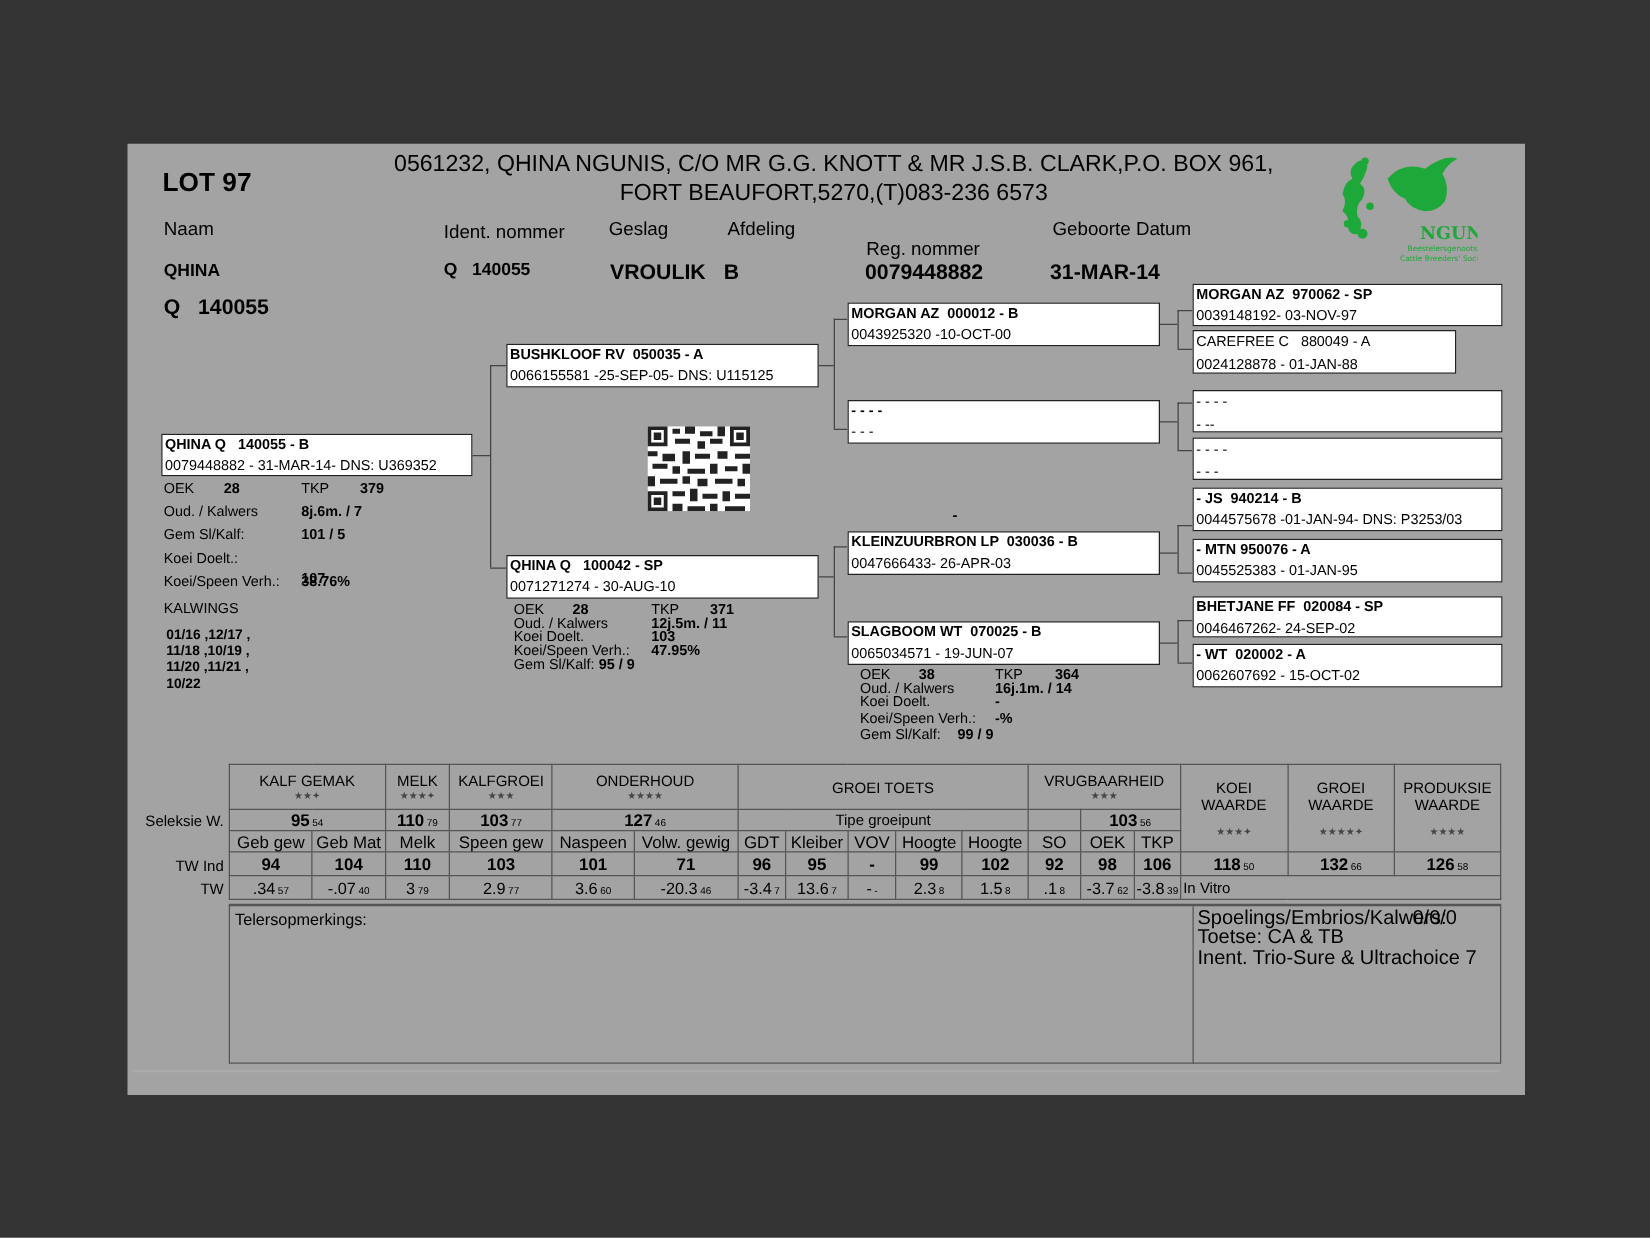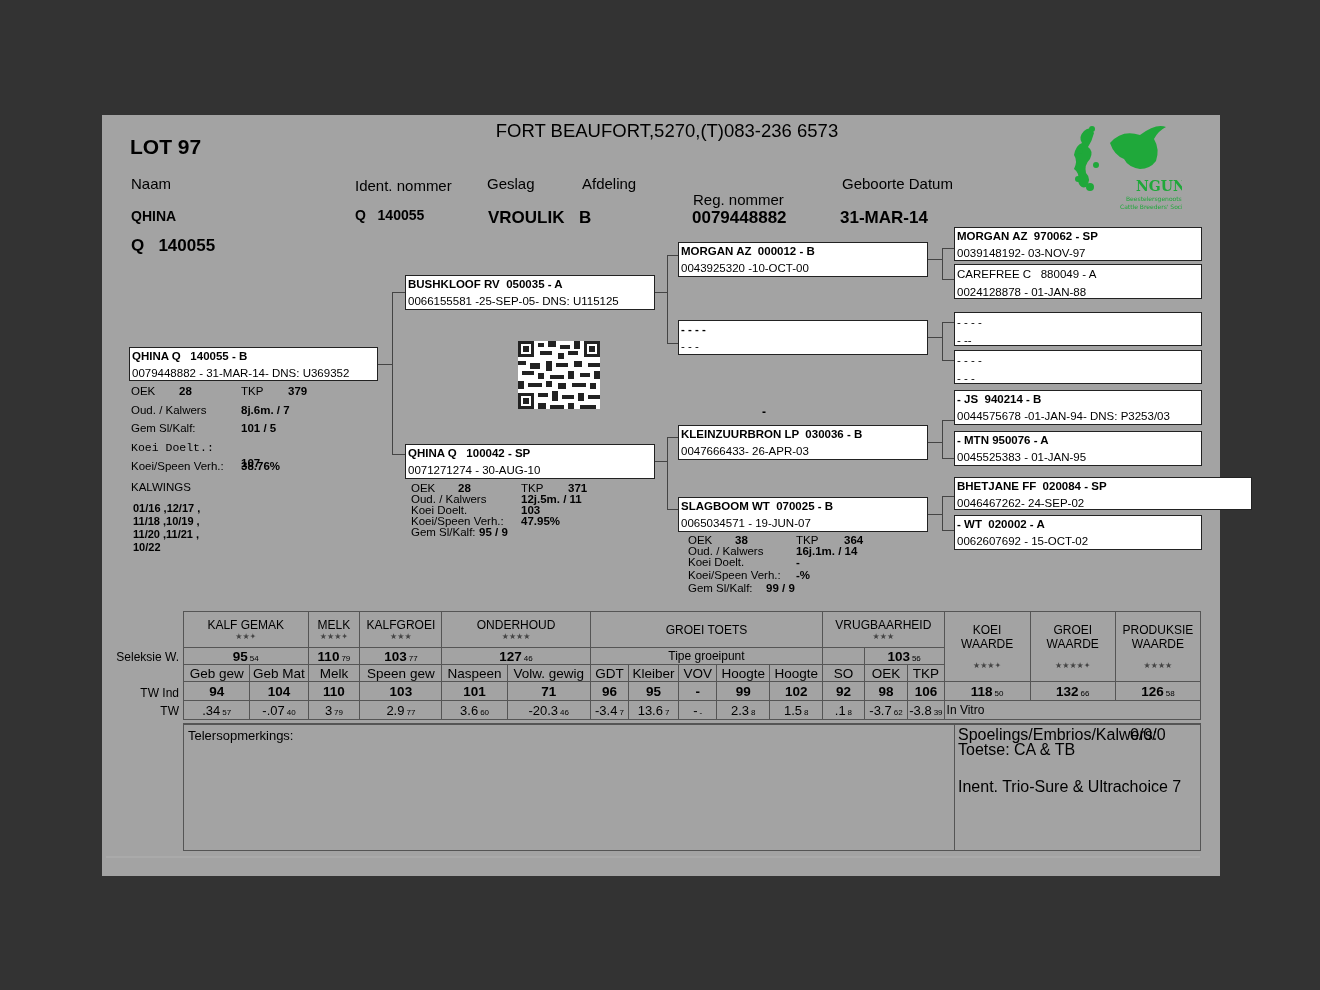--- a/index.html
+++ b/index.html
@@ -26,20 +26,21 @@
   .remarks .left { position: absolute; left: 4px; top: 2px; width: 760px; font-size: 13px; line-height: 17px; white-space: normal; }
   .remarks .right { position: absolute; left: 770px; top: 0; width: 246px; height: 126px; border-left: 1px solid #555; font-size: 16px; line-height: 15px; padding: 2px 3px; }
   .bottomrule { position: absolute; left: 4px; top: 741px; width: 1094px; height: 2px; background: #aaa; }
 </style>
 </head>
 <body>
 
 <div class="page">
   <div class="abs lot">LOT 97</div>
   <div class="abs addr">
+    <div>0561232,  QHINA NGUNIS, C/O MR G.G. KNOTT &amp; MR J.S.B. CLARK,P.O. BOX 961,</div>
     <div>FORT BEAUFORT,5270,(T)083-236 6573</div>
   </div>
 
   <div class="abs logo">
     <svg width="112" height="92" viewBox="0 0 112 92">
       <g fill="#1fa83a">
         <path d="M14 10 q6 -6 10 2 q-2 8 -6 14 q6 4 2 12 q-6 6 -4 14 q6 6 0 14 q-6 2 -8 -6 q2 -8 -4 -12 q4 -8 0 -14 q2 -10 8 -12 q-4 -6 2 -12z"></path>
         <circle cx="22" cy="8" r="3"></circle>
           <circle cx="10" cy="30" r="3"></circle>
           <circle cx="26" cy="44" r="3"></circle>
@@ -73,21 +74,21 @@
     <div>0079448882 - 31-MAR-14-  DNS: U369352</div>
   </div>
   <div class="stat" style="left:29px;top:270px;">OEK</div>
   <div class="stat" style="left:77px;top:270px;font-weight:bold;">28</div>
   <div class="stat" style="left:139px;top:270px;">TKP</div>
   <div class="stat" style="left:186px;top:270px;font-weight:bold;">379</div>
   <div class="stat" style="left:29px;top:289px;">Oud. / Kalwers</div>
   <div class="stat" style="left:139px;top:289px;font-weight:bold;">8j.6m. / 7</div>
   <div class="stat" style="left:29px;top:307px;">Gem Sl/Kalf:</div>
   <div class="stat" style="left:139px;top:307px;font-weight:bold;">101 / 5</div>
-  <div class="stat" style="left:29px;top:326px;font-family:Liberation Mono, monospace;">Koei Doelt.:</div>
+  <div class="stat" style="left:29px;top:326px;">Koei Doelt.:</div>
   <div class="stat" style="left:139px;top:342px;font-weight:bold;">107</div>
   <div class="stat" style="left:29px;top:345px;">Koei/Speen Verh.:</div>
   <div class="stat" style="left:139px;top:345px;font-weight:bold;">38.76%</div>
   <div class="stat" style="left:29px;top:366px;">KALWINGS</div>
   <div class="stat" style="left:31px;top:387px;font-weight:bold;font-size:11px;line-height:13px;">
     <div>01/16 ,12/17 ,</div>
     <div>11/18 ,10/19 ,</div>
     <div>11/20 ,11/21 ,</div>
     <div>10/22</div>
   </div>
@@ -227,41 +228,41 @@
 
   <div class="line" style="left:826px;top:399px;width:14px;height:1px;"></div>
   <div class="line" style="left:840px;top:381px;width:1px;height:34px;"></div>
   <div class="line" style="left:840px;top:381px;width:12px;height:1px;"></div>
   <div class="line" style="left:840px;top:415px;width:12px;height:1px;"></div>
 
   <div class="box" style="left:852px;top:112px;width:248px;height:34px;">
     <div class="n" style="white-space:pre;">MORGAN AZ  970062 - SP</div>
     <div>0039148192- 03-NOV-97</div>
   </div>
-  <div class="box" style="left:852px;top:149px;width:248px;height:35px;line-height:18px;">
+  <div class="box" style="left:852px;top:149px;width:211px;height:35px;line-height:18px;">
     <div style="white-space:pre;">CAREFREE C   880049 - A</div>
     <div>0024128878 - 01-JAN-88</div>
   </div>
   <div class="box" style="left:852px;top:197px;width:248px;height:34px;line-height:18px;">
     <div>- - - -</div>
     <div>- --</div>
   </div>
   <div class="box" style="left:852px;top:235px;width:248px;height:34px;line-height:18px;">
     <div>- - - -</div>
     <div>- - -</div>
   </div>
   <div class="box" style="left:852px;top:275px;width:248px;height:35px;">
     <div class="n" style="white-space:pre;">- JS  940214 - B</div>
     <div>0044575678 -01-JAN-94-  DNS: P3253/03</div>
   </div>
   <div class="box" style="left:852px;top:316px;width:248px;height:35px;">
     <div class="n">- MTN 950076 - A</div>
     <div>0045525383 - 01-JAN-95</div>
   </div>
-  <div class="box" style="left:852px;top:362px;width:298px;height:33px;">
+  <div class="box" style="left:852px;top:362px;width:248px;height:33px;">
     <div class="n" style="white-space:pre;">BHETJANE FF  020084 - SP</div>
     <div>0046467262- 24-SEP-02</div>
   </div>
   <div class="box" style="left:852px;top:400px;width:248px;height:35px;">
     <div class="n" style="white-space:pre;">- WT  020002 - A</div>
     <div>0062607692 - 15-OCT-02</div>
   </div>
 
   <div class="rowlbl" style="top:535px;">Seleksie W.</div>
   <div class="rowlbl" style="top:571px;">TW Ind</div>
@@ -375,17 +376,17 @@
   </tbody>
     </table>
 
   <div class="remarks">
     <div class="left">
       <div>Telersopmerkings:</div>
     </div>
     <div class="right">
       <div><span>Spoelings/Embrios/Kalwers:</span><span style="position:absolute;left:175px;">0/0/0</span></div>
       <div>Toetse: CA &amp; TB</div>
-      <div style="margin-top:22px;">Inent. Trio-Sure &amp; Ultrachoice 7</div>
+      <div style="margin-top:2px;">Inent. Trio-Sure &amp; Ultrachoice 7</div>
     </div>
   </div>
   <div class="bottomrule"></div>
 </div>
 
 </body></html>

